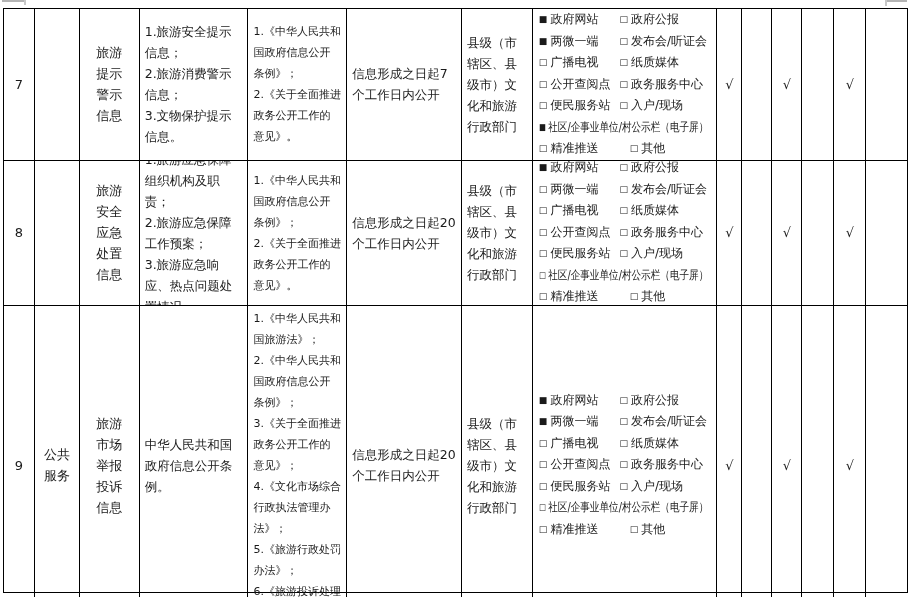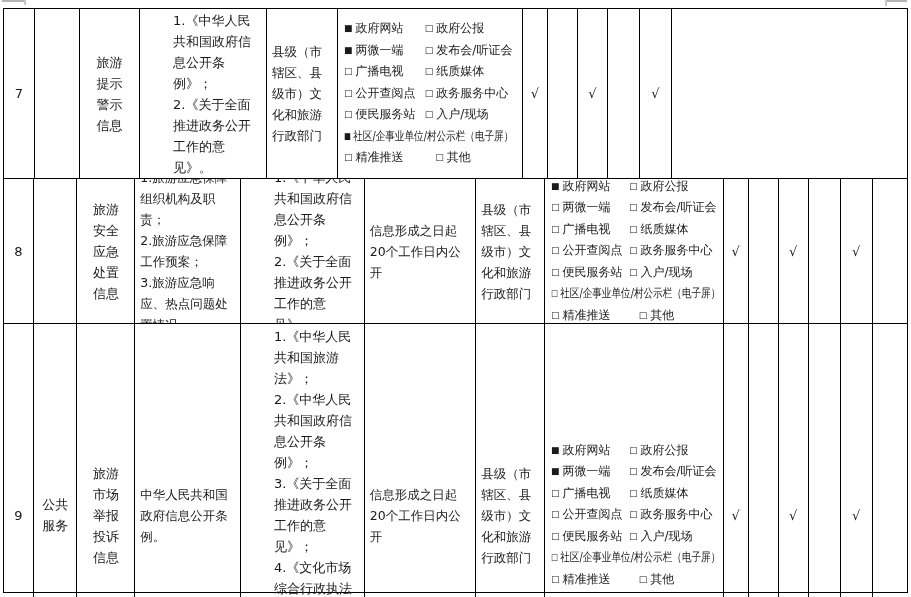--- a/index.html
+++ b/index.html
@@ -20,21 +20,21 @@
   .cell{
     box-sizing:border-box;border-right:1px solid #000;
     display:flex;align-items:center;justify-content:center;
     font-size:13px;overflow:hidden;line-height:21px;
   }
   .cell:last-child{border-right:none;}
   .c1{width:31px;}
   .c2{width:45px;}
   .c3{width:60px;}
   .c4{width:109px;font-size:12.5px;}
-  .c5{width:99px;font-size:13px;margin-left:28px;}
+  .c5{width:99px;font-size:11px;}
   .c6{width:115px;font-size:12.5px;}
   .c7{width:71px;font-size:12.5px;}
   .c8{width:185px;}
   .cmarks{width:190px;padding:0;align-items:stretch;justify-content:flex-start;}
   .left{justify-content:flex-start;text-align:left;padding:2px 5px;}
   .ctr{}
   .pre{white-space:pre-line;}
   .mark{
     box-sizing:border-box;border-right:1px solid #000;
     display:flex;align-items:center;justify-content:center;font-size:13px;
@@ -73,23 +73,31 @@
 
   <div class="row r7">
     <div class="cell c1">
         <span>7</span>
       </div>
     <div class="cell c2 pre ctr"><span></span></div>
     <div class="cell c3 pre ctr"><span class="pre">旅游
 提示
 警示
 信息</span></div>
+    <div class="cell c4 left">
+        <span class="pre">1.旅游安全提示信息；
+2.旅游消费警示信息；
+3.文物保护提示信息。</span>
+      </div>
     <div class="cell c5 left">
         <span class="pre">1.《中华人民共和国政府信息公开条例》；
 2.《关于全面推进政务公开工作的意见》。</span>
+      </div>
+    <div class="cell c6 left">
+        <span>信息形成之日起7个工作日内公开</span>
       </div>
     <div class="cell c7 left">
         <span>县级（市辖区、县级市）文化和旅游行政部门</span>
       </div>
     <div class="cell c8">
       <div class="chan">
 
       <div class="it"><span class="bx">■</span><span>政府网站</span></div>
           <div class="it"><span class="bx">□</span><span>政府公报</span></div>
           <div class="it"><span class="bx">■</span><span>两微一端</span></div>

